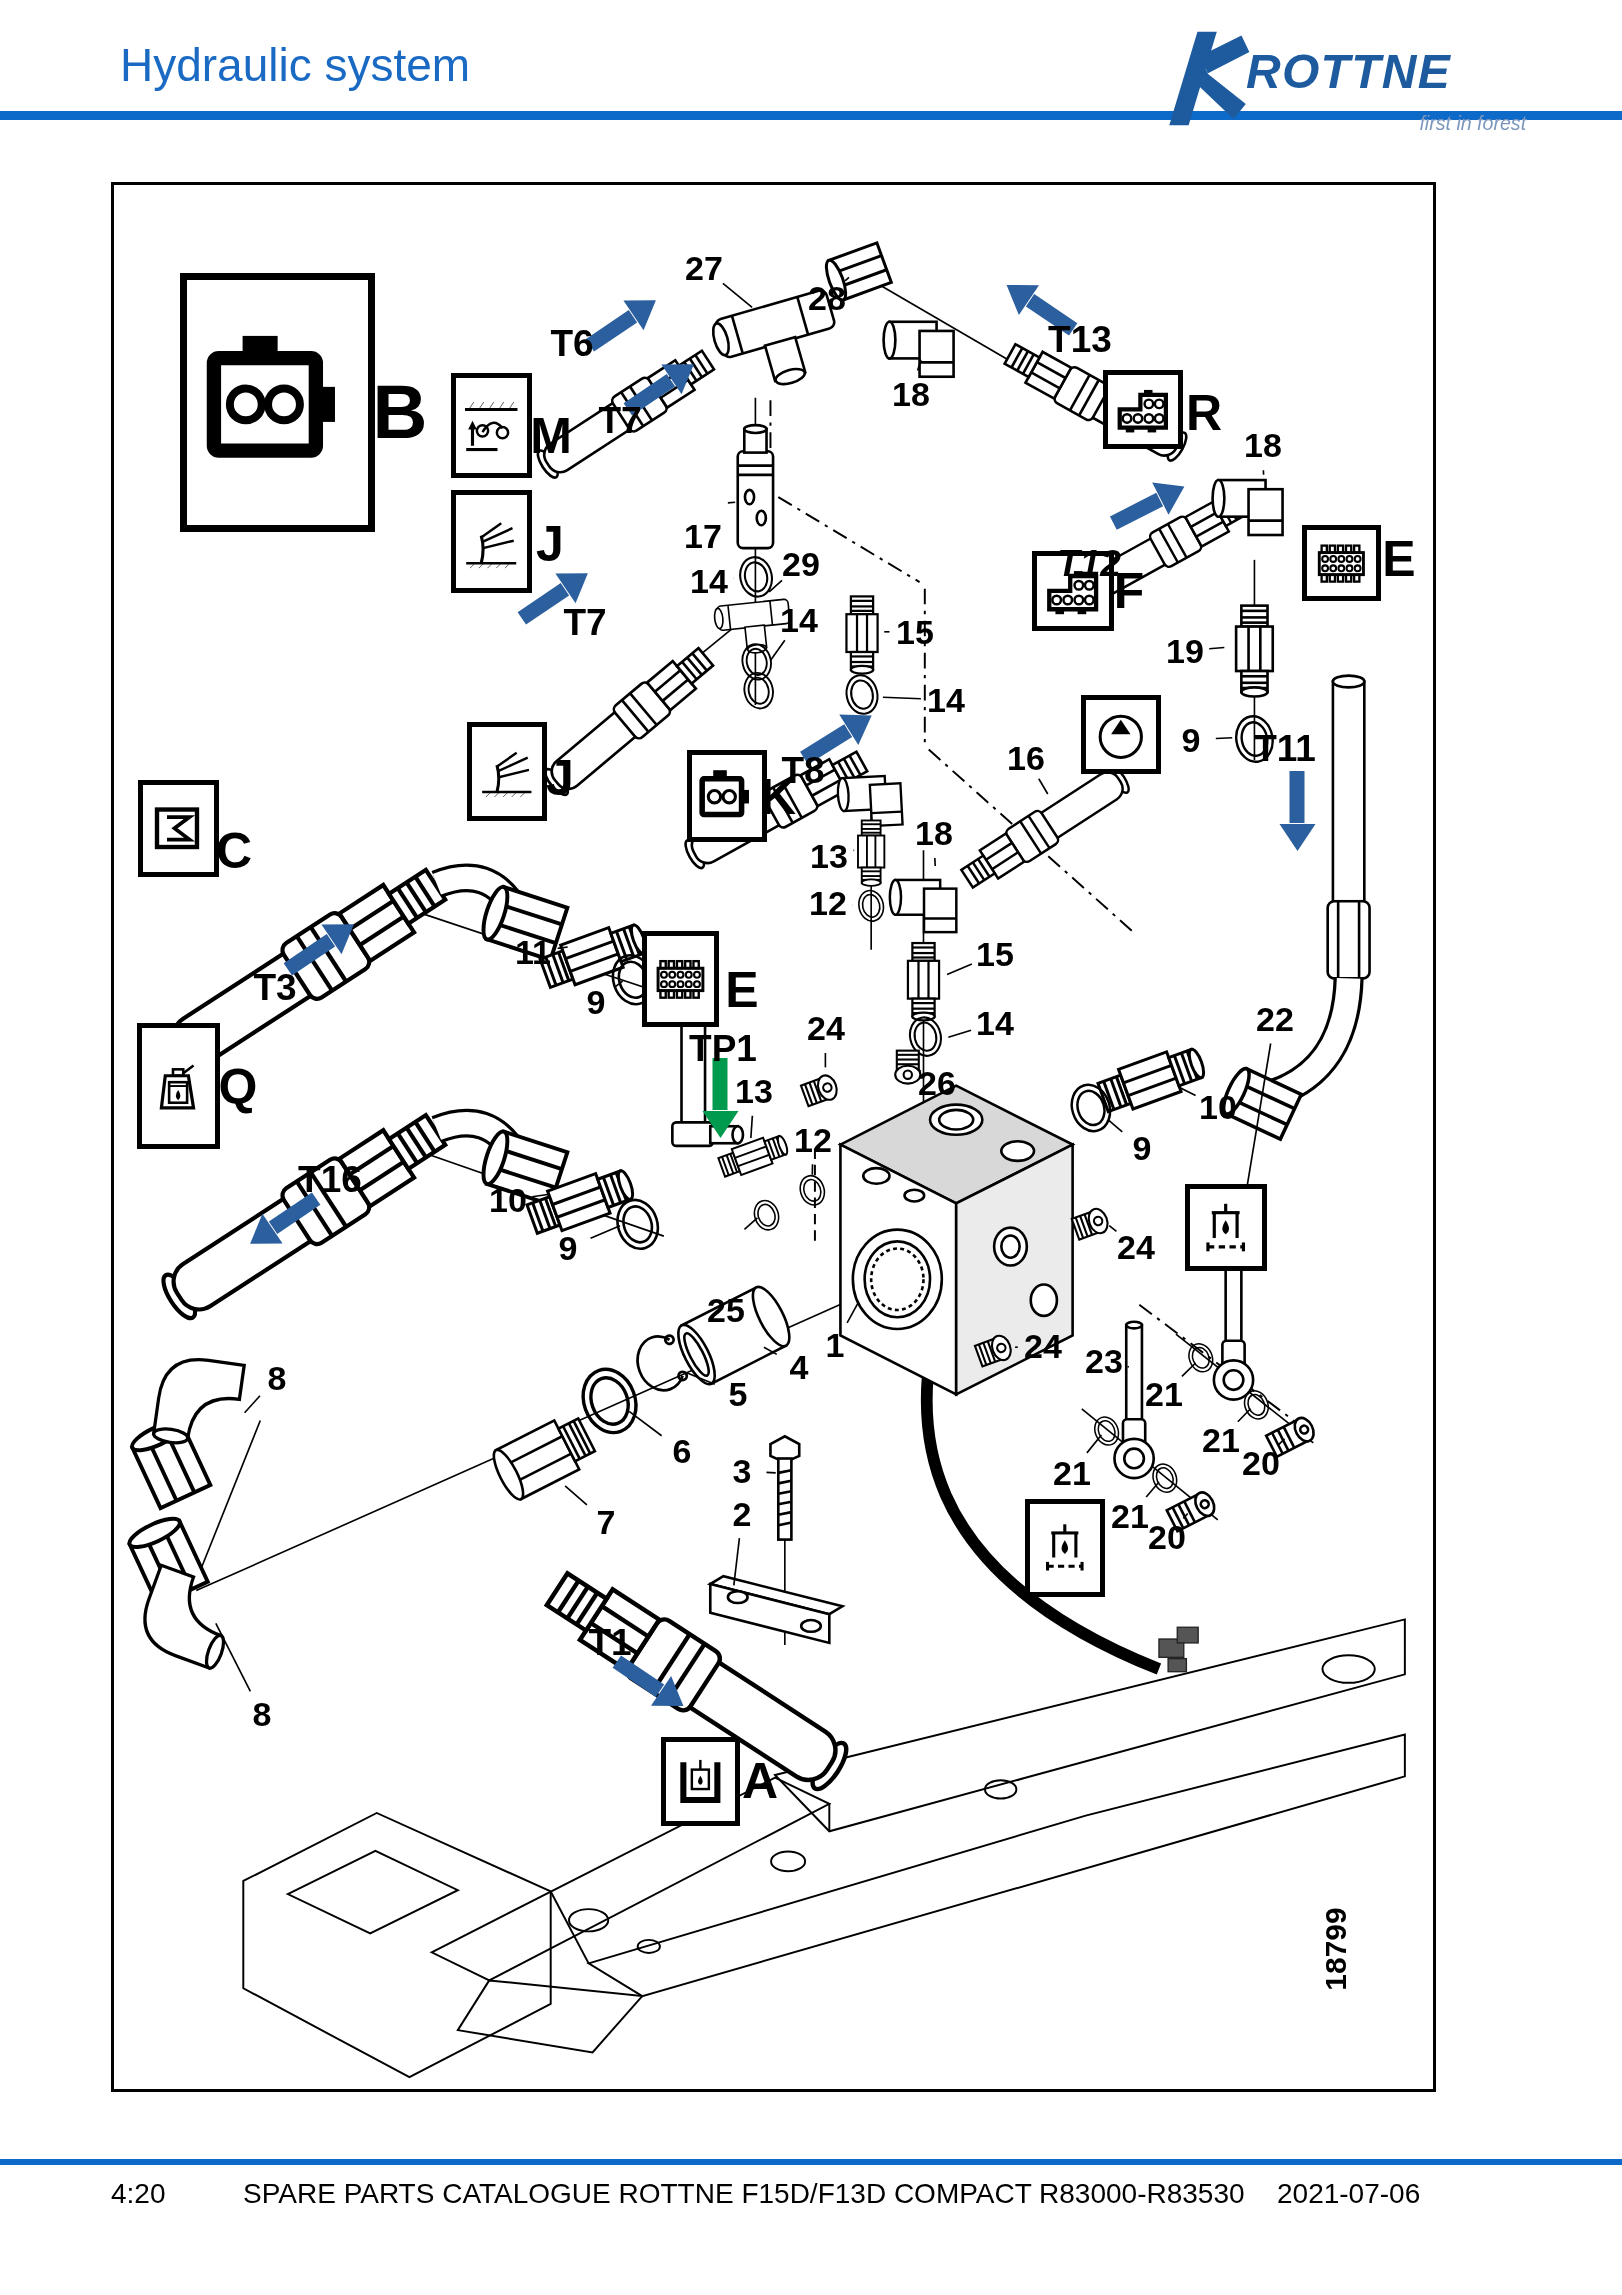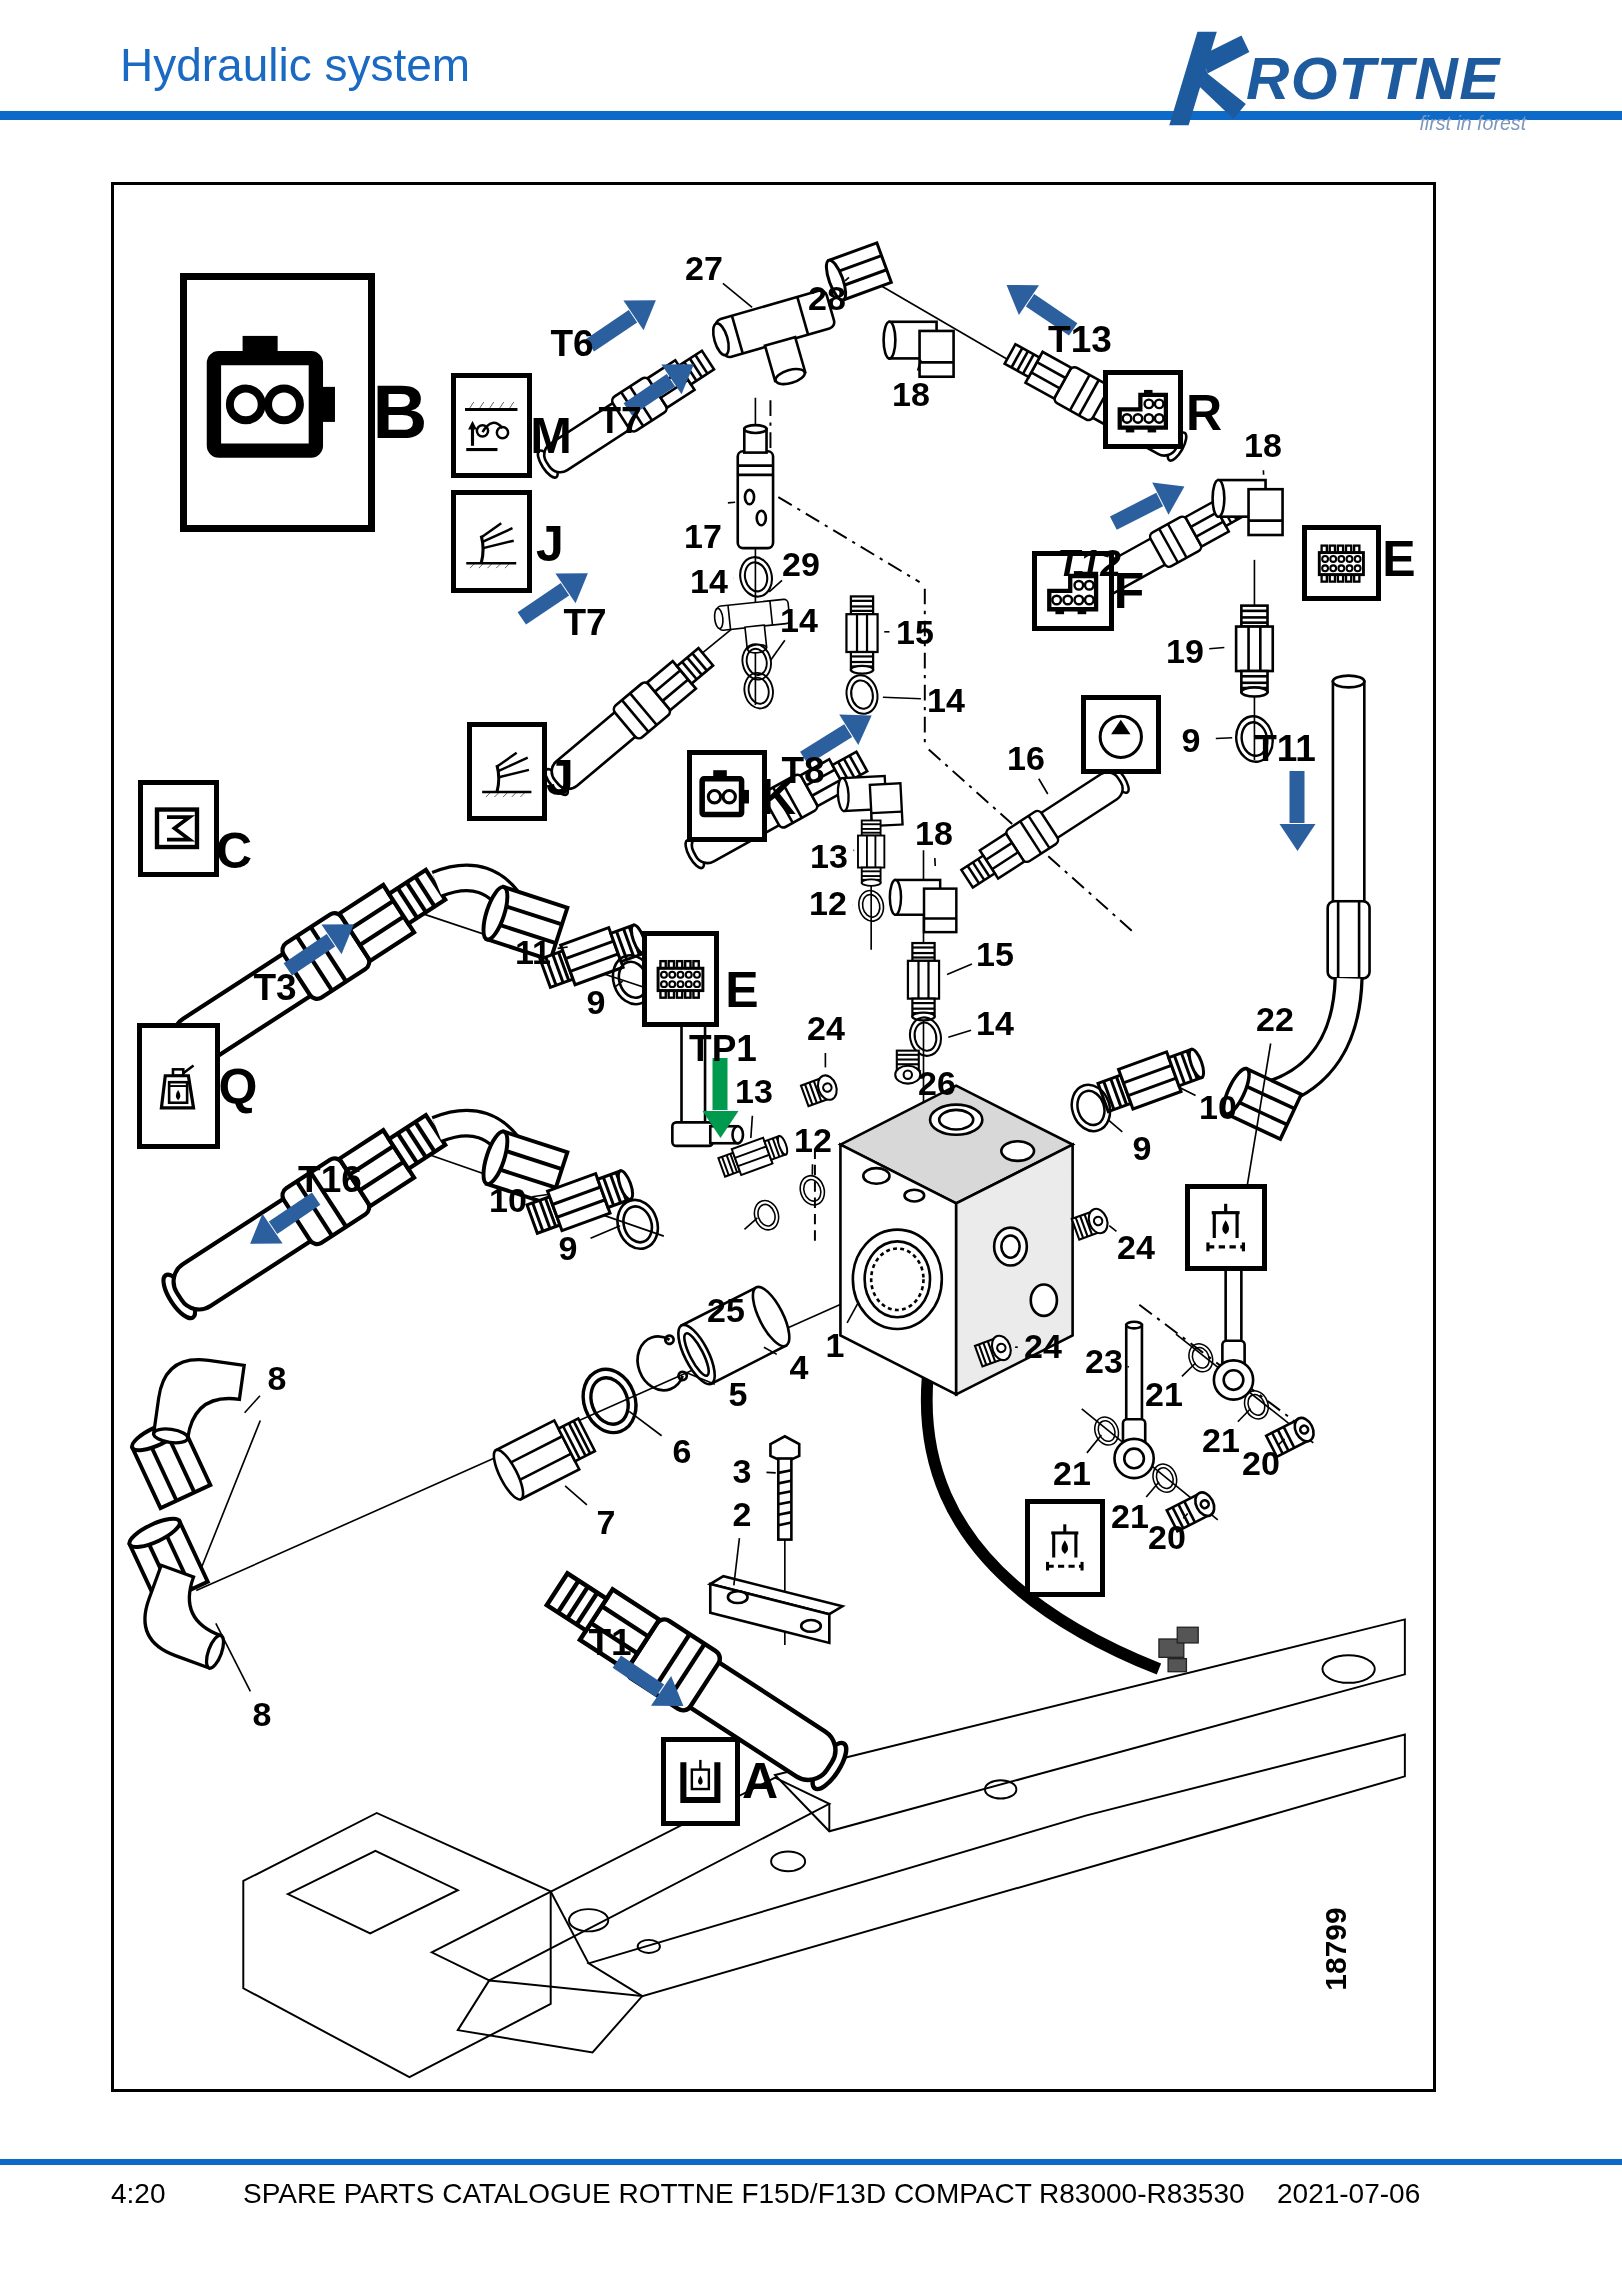--- a/index.html
+++ b/index.html
@@ -3,21 +3,21 @@
 <meta charset="utf-8">
 <style>
   html,body{margin:0;padding:0;background:#fff;}
   .page{position:relative;width:1622px;height:2295px;background:#fff;overflow:hidden;
         font-family:"Liberation Sans",sans-serif;}
   
   .title{position:absolute;left:120px;top:38px;font-size:46px;color:#1a6ac4;}
   .hrule{position:absolute;left:0;top:111px;width:1622px;height:9.2px;}
   .logo{position:absolute;left:1164px;top:26px;width:366px;height:105px;}
   .logo-mark{position:absolute;left:0;top:0;}
-  .logo-text{position:absolute;left:82px;top:18.3px;font-size:60px;font-weight:bold;
+  .logo-text{position:absolute;left:82px;top:18.3px;font-size:48px;font-weight:bold;
              font-style:italic;color:#1d5b9e;letter-spacing:1.3px;}
   .logo-tag{position:absolute;right:3.9px;top:86px;font-size:19.6px;font-style:italic;color:#7b97bd;}
   
   .frule{position:absolute;left:0;top:2159px;width:1622px;height:5.9px;}
   .ftext{position:absolute;top:2178px;font-size:28px;color:#000;white-space:nowrap;}
   
   .frame{position:absolute;left:111px;top:182px;width:1325px;height:1910px;
          border:3.9px solid #000;box-sizing:border-box;background:#fff;}
   
   .lbl{position:absolute;transform:translate(-50%,-50%);font-weight:bold;color:#000;

